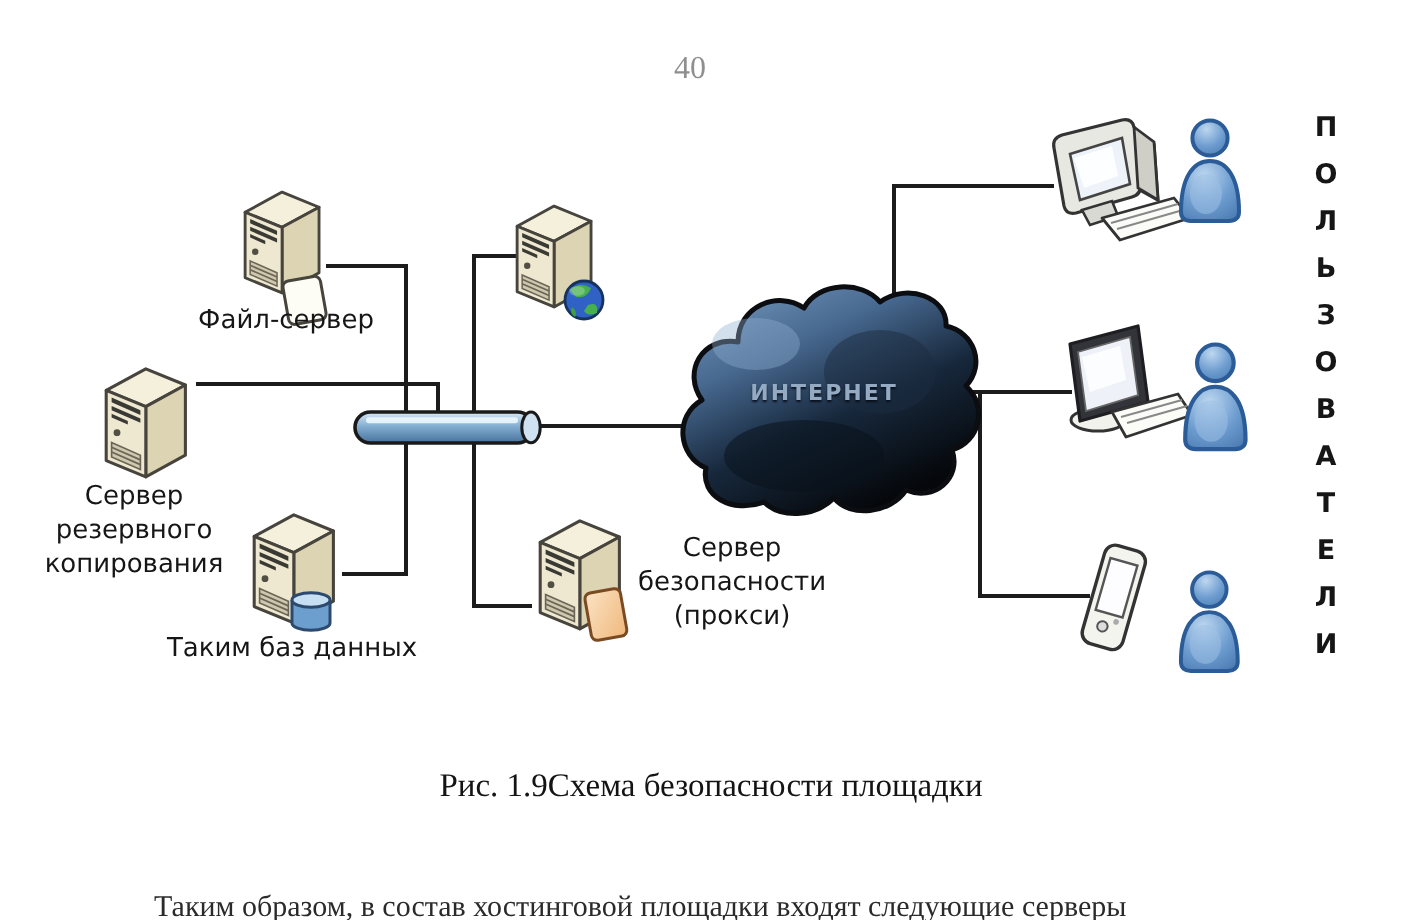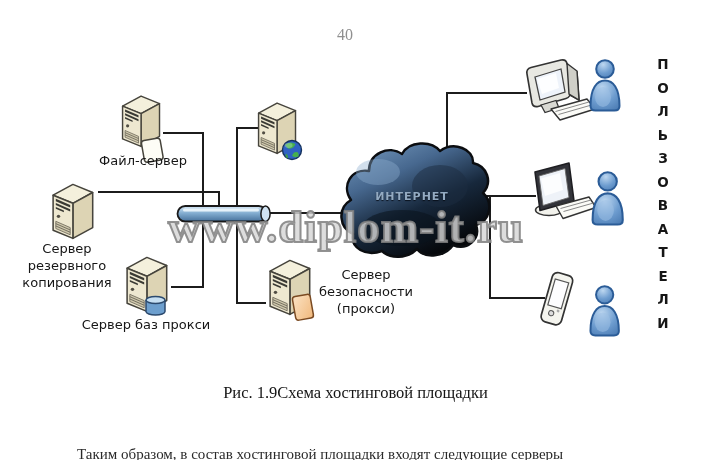--- a/index.html
+++ b/index.html
@@ -213,29 +213,28 @@
 
   <div class="abs page-number">40</div>
 
   <div class="abs node-label" style="left:143px;top:152px;text-align:right;">Файл-сервер</div>
 
 
   <div class="abs node-label" style="left:67px;top:240px;">Сервер
 резервного
 копирования</div>
 
-  <div class="abs node-label" style="left:146px;top:316px;">Сервер баз прокси</div>
+  <div class="abs node-label" style="left:146px;top:316px;">Таким баз данных</div>
 
   <div class="abs node-label" style="left:366px;top:266px;">Сервер
 безопасности
 (прокси)</div>
 
   <div class="abs internet-label" style="left:412px;top:190px;">ИНТЕРНЕТ</div>
 
   <div class="abs users-vertical">ПОЛЬЗОВАТЕЛИ</div>
 
-  <div class="abs watermark">www.diplom-it.ru</div>
-
-  <div class="abs caption">Рис. 1.9Схема хостинговой площадки</div>
+
+  <div class="abs caption">Рис. 1.9Схема безопасности площадки</div>
 
   <div class="abs body-text">Таким образом, в состав хостинговой площадки входят следующие серверы</div>
 
 </div>
 
 </body></html>

